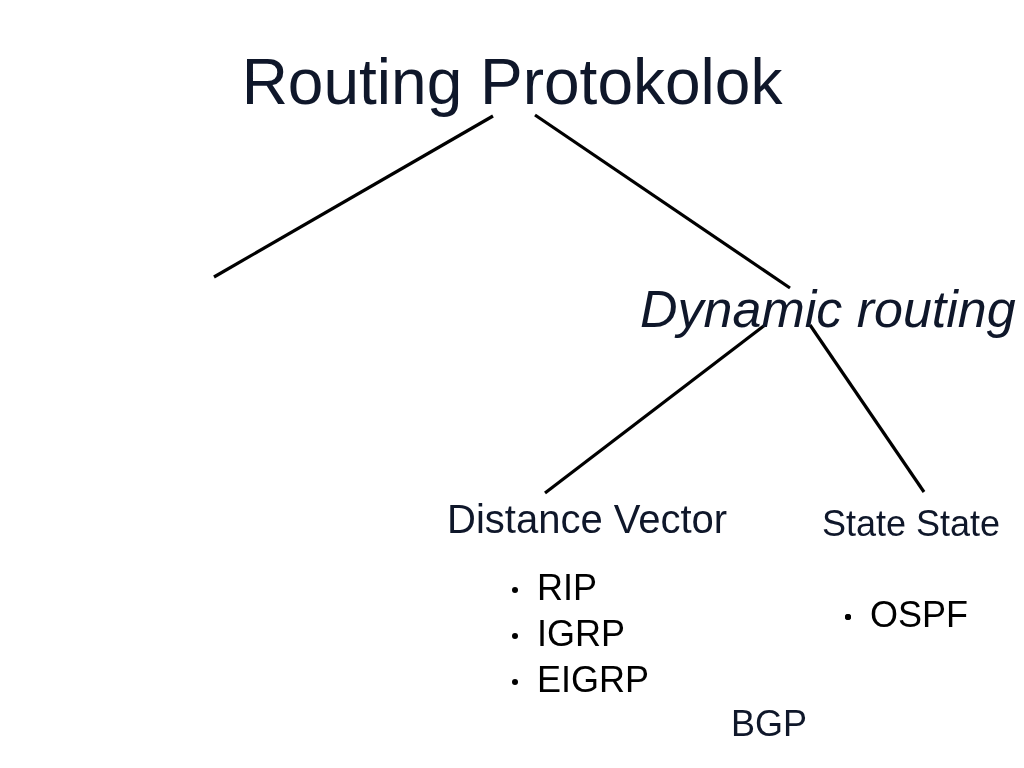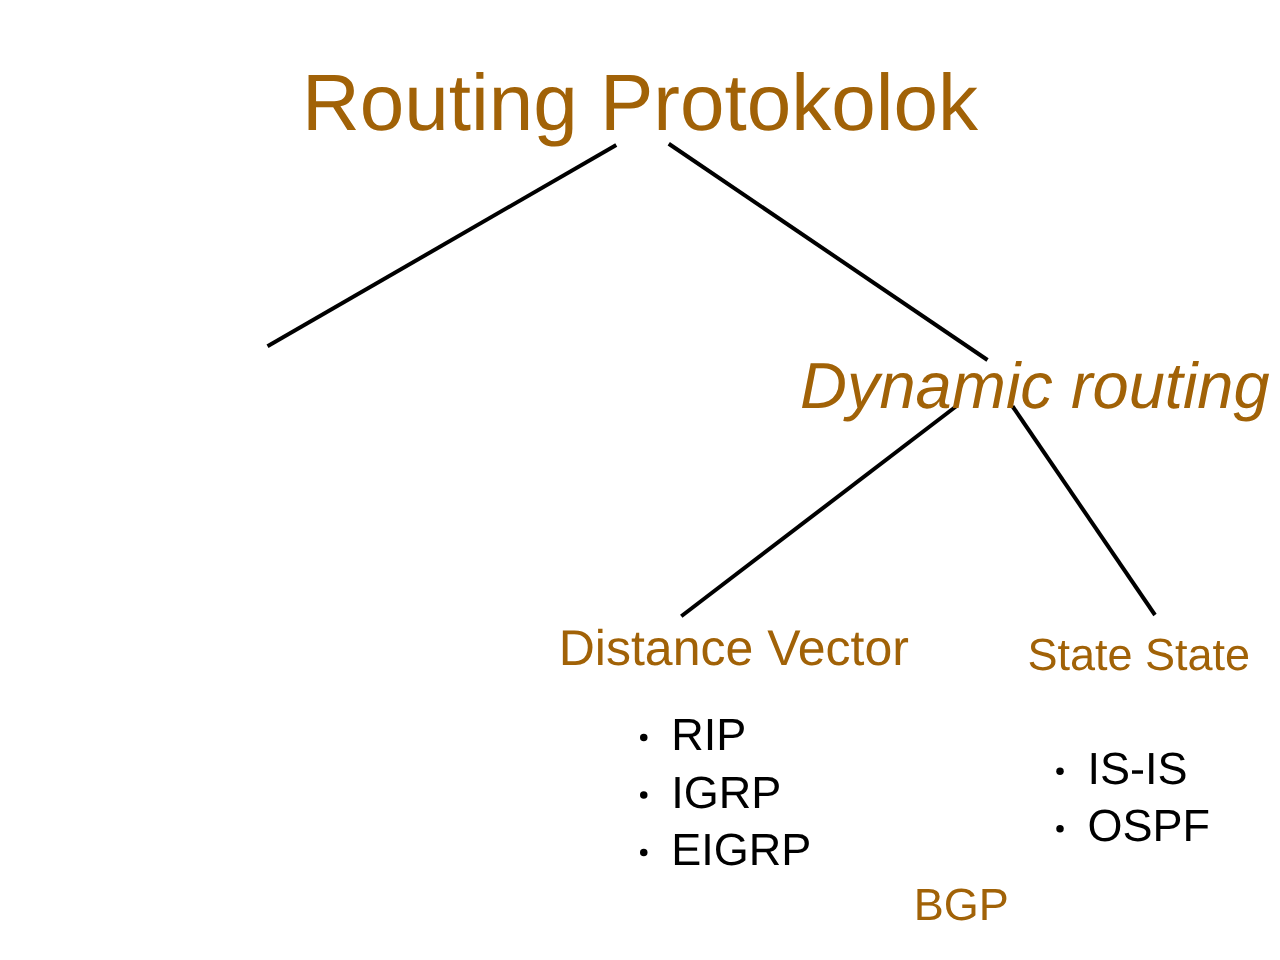--- a/index.html
+++ b/index.html
@@ -22,21 +22,21 @@
     left: 0;
     top: 0;
     width: 1024px;
     height: 768px;
     pointer-events: none;
   }
   .node {
     position: absolute;
     white-space: nowrap;
     line-height: 1;
-    color: #a16207;
+    color: #0f172a;
   }
   #title {
     left: 0;
     top: 50px;
     width: 1024px;
     text-align: center;
     font-size: 64px;
     letter-spacing: 0px;
   }
   #static-routing {
@@ -134,21 +134,20 @@
     </li>
     <li>
       <span class="dot"></span>
       <span class="txt">EIGRP</span>
     </li>
   </ul>
 
   <ul class="bullet-list" id="ls-list">
     <li>
       <span class="dot"></span>
-      <span class="txt">IS-IS</span>
     </li>
     <li>
       <span class="dot"></span>
       <span class="txt">OSPF</span>
     </li>
   </ul>
 
   <div class="node" id="bgp">BGP</div>
 
 </div>

